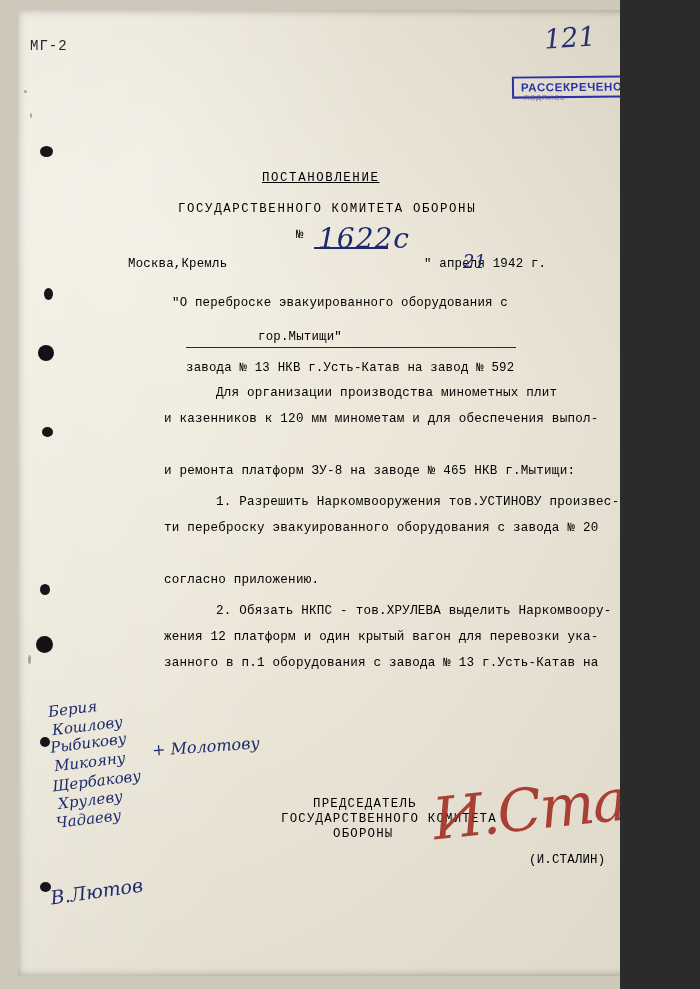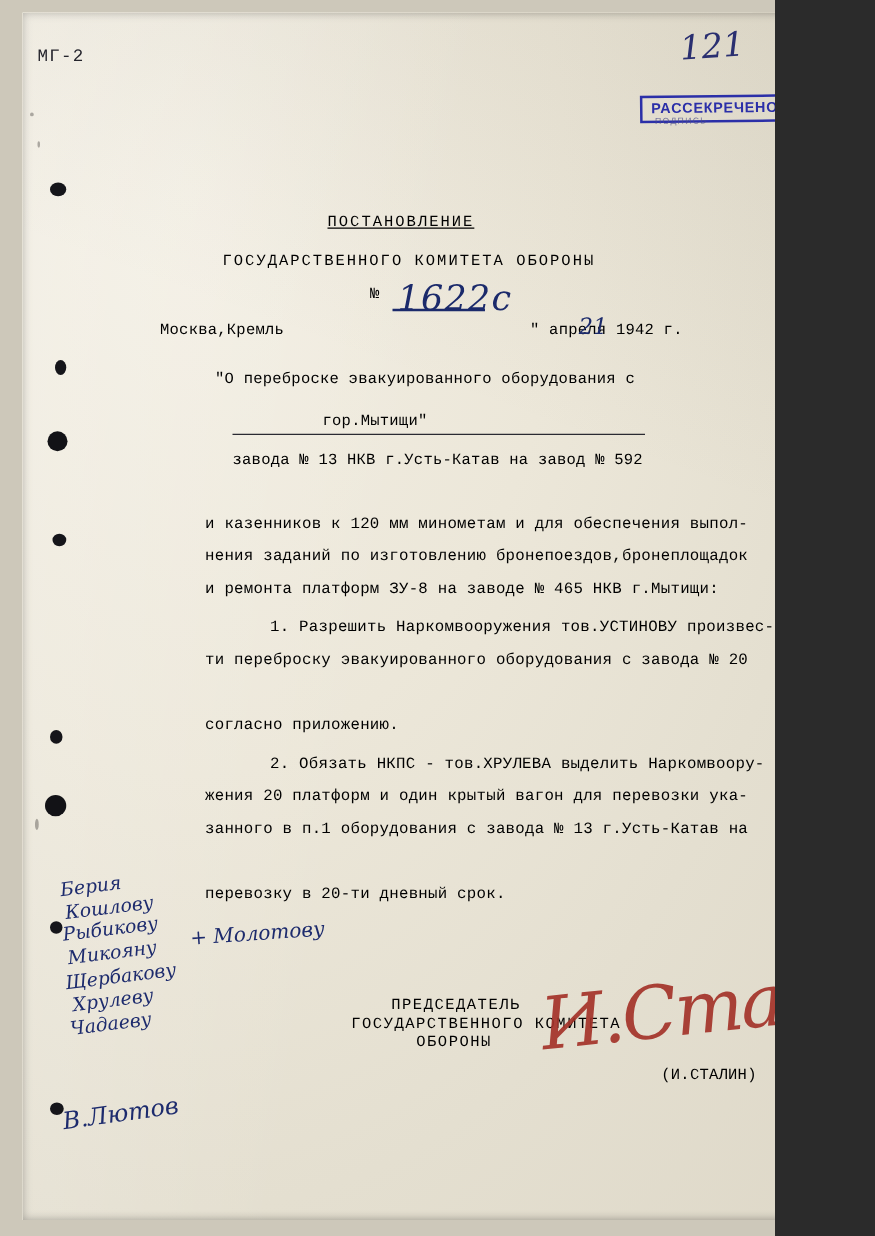--- a/index.html
+++ b/index.html
@@ -231,32 +231,31 @@
 
   <div class="txt city">Москва,Кремль</div>
   <div class="txt date">" апреля 1942 г.</div>
   <div class="date-hand">21</div>
 
   <div class="txt subj1">"О переброске эвакуированного оборудования с</div>
   <div class="txt subj2">завода № 13 НКВ г.Усть-Катав на завод № 592</div>
   <div class="txt subj3">гор.Мытищи"</div>
   <div class="subj-underline"></div>
 
+  <div class="txt body" style="top:386px;left:216px">Для организации производства минометных плит</div>
   <div class="txt body" style="top:412px">и казенников к 120 мм минометам и для обеспечения выпол-</div>
-  <div class="txt body" style="top:438px">нения заданий по изготовлению бронепоездов,бронеплощадок</div>
   <div class="txt body" style="top:464px">и ремонта платформ ЗУ-8 на заводе № 465 НКВ г.Мытищи:</div>
 
   <div class="txt body" style="top:495px;left:216px">1. Разрешить Наркомвооружения тов.УСТИНОВУ произвес-</div>
   <div class="txt body" style="top:521px">ти переброску эвакуированного оборудования с завода № 20</div>
   <div class="txt body" style="top:573px">согласно приложению.</div>
 
   <div class="txt body" style="top:604px;left:216px">2. Обязать НКПС - тов.ХРУЛЕВА выделить Наркомвоору-</div>
-  <div class="txt body" style="top:630px">жения 20 платформ и один крытый вагон для перевозки ука-</div>
+  <div class="txt body" style="top:630px">жения 12 платформ и один крытый вагон для перевозки ука-</div>
   <div class="txt body" style="top:656px">занного в п.1 оборудования с завода № 13 г.Усть-Катав на</div>
-  <div class="txt body" style="top:708px">перевозку в 20-ти дневный срок.</div>
 
   <div class="txt sig1">ПРЕДСЕДАТЕЛЬ</div>
   <div class="txt sig2">ГОСУДАРСТВЕННОГО КОМИТЕТА</div>
   <div class="txt sig3">ОБОРОНЫ</div>
   <div class="txt sig-name">(И.СТАЛИН)</div>
   <div class="stalin-sig">И.Сталин</div>
 
   <div class="lefthand" style="left:48px; top:700px;">Берия</div>
   <div class="lefthand" style="left:52px; top:717px;">Кошлову</div>
   <div class="lefthand" style="left:50px; top:734px;">Рыбикову</div>

